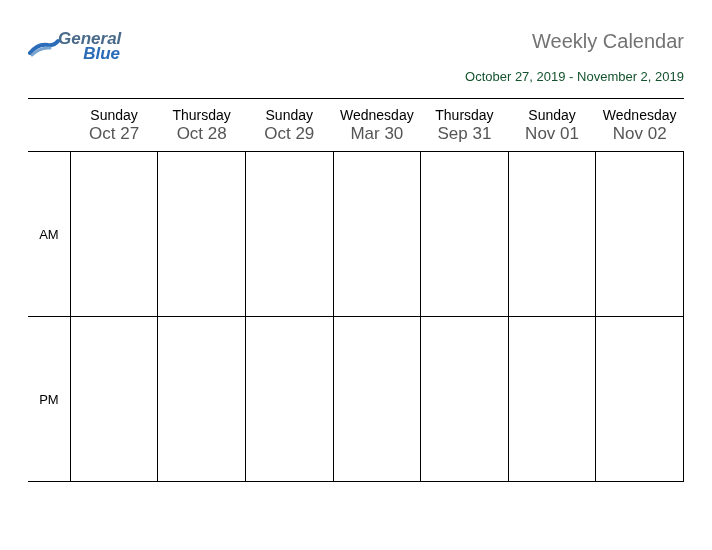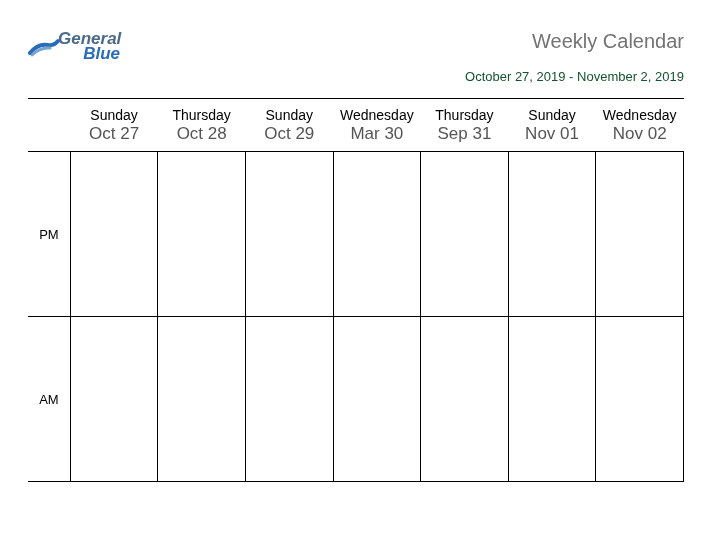--- a/index.html
+++ b/index.html
@@ -148,31 +148,31 @@
       <th class="date-header">Oct 28</th>
       <th class="date-header">Oct 29</th>
       <th class="date-header">Mar 30</th>
       <th class="date-header">Sep 31</th>
       <th class="date-header">Nov 01</th>
       <th class="date-header">Nov 02</th>
     </tr>
   </thead>
   <tbody>
     <tr>
-      <td class="time-label">PM</td>
+      <td class="time-label">AM</td>
       <td class="calendar-cell"></td>
       <td class="calendar-cell"></td>
       <td class="calendar-cell"></td>
       <td class="calendar-cell"></td>
       <td class="calendar-cell"></td>
       <td class="calendar-cell"></td>
       <td class="calendar-cell"></td>
     </tr>
     <tr>
-      <td class="time-label">AM</td>
+      <td class="time-label">PM</td>
       <td class="calendar-cell"></td>
       <td class="calendar-cell"></td>
       <td class="calendar-cell"></td>
       <td class="calendar-cell"></td>
       <td class="calendar-cell"></td>
       <td class="calendar-cell"></td>
       <td class="calendar-cell"></td>
     </tr>
   </tbody>
 </table>

